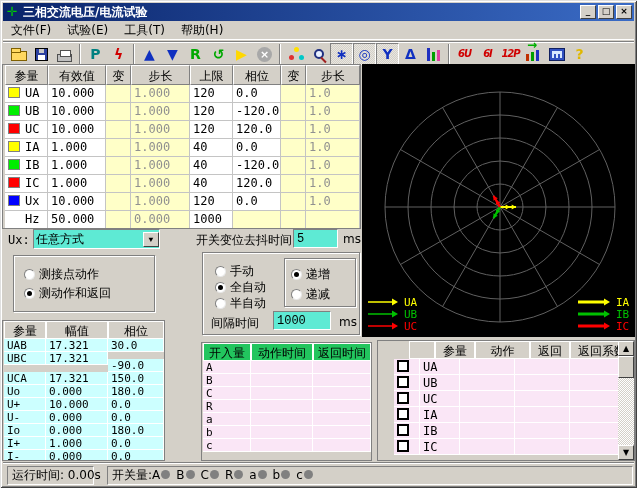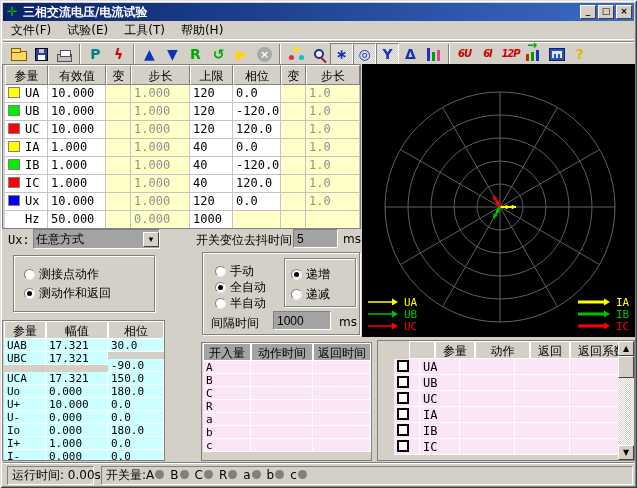--- a/index.html
+++ b/index.html
@@ -80,37 +80,37 @@
     border:1px solid;border-color:#fff #808080 #808080 #fff;padding-top:2px;}
   #param-table .g-cell{height:18px;border-right:1px solid #c4c4c4;border-bottom:1px solid #c4c4c4;background:#fff;}
   #param-table .g-head .g-cell{height:20px;background:#d4d0c8;border:1px solid;border-color:#fff #808080 #808080 #fff;}
   #param-table .g-cell.dis{background:#ffffc8;color:#909090;}
   .swatch{display:inline-block;width:12px;height:11px;margin-right:5px;vertical-align:-1px;}
   #measure-table .g-cell{height:13px;padding:0 3px;background:#ccffff;
     border-right:1px solid #fff;border-bottom:1px solid #fff;font-size:11px;}
   #measure-table .g-head .g-cell{height:18px;background:#d4d0c8;font-size:12px;padding-top:1px;}
   #switch-table .g-cell{height:13px;padding:0 3px;background:#fae6f6;
     border-right:1px solid #fff;border-bottom:1px solid #fff;font-size:11px;}
-  #switch-table .g-head .g-cell{height:18px;background:#a3a3a3;font-size:12px;padding-top:1px;}
+  #switch-table .g-head .g-cell{height:18px;background:#22c55e;font-size:12px;padding-top:1px;}
   #result-table .g-cell{height:16px;padding:1px 3px;background:#fae6f6;
     border-right:1px solid #fff;border-bottom:1px solid #fff;}
   #result-table .g-head .g-cell{height:18px;background:#d4d0c8;}
   .cbx{display:inline-block;width:12px;height:12px;background:#fff;border:2px solid #000;}
   
   #res-scroll{position:absolute;right:0;top:0;bottom:0;width:16px;
     background:repeating-conic-gradient(#fff 0 25%,#d4d0c8 0 50%) 0 0/2px 2px;}
   .sc-btn{position:absolute;left:0;width:16px;height:15px;background:#d4d0c8;
     border:1px solid;border-color:#fff #404040 #404040 #fff;
     font-size:8px;text-align:center;line-height:13px;color:#000;}
   #sc-thumb{position:absolute;left:0;top:15px;width:16px;height:22px;background:#d4d0c8;
     border:1px solid;border-color:#fff #404040 #404040 #fff;}
   
   .lbl{position:absolute;white-space:nowrap;}
   .field{position:absolute;border:1px solid;border-color:#808080 #fff #fff #808080;
-    background:#a3a3a3;font-family:Liberation Sans, sans-serif;font-size:12px;padding:1px 3px;gap:8px;}
+    background:#5eead4;font-family:Liberation Mono, monospace;font-size:12px;padding:1px 3px;gap:8px;}
   input.field{outline:none;}
   #ux-combo{display:flex;align-items:center;}
   #ux-combo .cval{flex:1;padding-left:2px;}
   #ux-combo .darr{width:16px;height:15px;background:#d4d0c8;flex:none;
     border:1px solid;border-color:#fff #404040 #404040 #fff;
     font-size:8px;line-height:13px;text-align:center;}
   .radio-row{position:absolute;display:flex;align-items:center;white-space:nowrap;}
   .rdot{width:11px;height:11px;border-radius:50%;background:#fff;margin-right:4px;flex:none;
     border:1px solid;border-color:#808080 #e8e8e8 #e8e8e8 #808080;position:relative;}
   .rdot.sel::after{content:"";position:absolute;left:2px;top:2px;width:5px;height:5px;
@@ -574,19 +574,19 @@
       <span class="sc-btn" style="top:0;">▲</span>
       <span id="sc-thumb"></span>
       <span class="sc-btn" style="bottom:0;">▼</span>
     </div>
   </div>
 
   <div id="statusbar">
     <div class="st-panel" style="width:87px;margin-left:3px;">
       <span>运行时间: 0.00s</span>
     </div>
-    <div class="st-panel" style="flex:1;margin-left:7px;">
+    <div class="st-panel" style="flex:1;margin-left:13px;">
       <span>开关量:</span>
       <span id="switch-lamps"><span>A</span><span class="st-circle"></span><span>B</span><span class="st-circle"></span><span>C</span><span class="st-circle"></span><span>R</span><span class="st-circle"></span><span>a</span><span class="st-circle"></span><span>b</span><span class="st-circle"></span><span>c</span><span class="st-circle"></span></span>
     </div>
   </div>
 
 </div>
 
 </body></html>

